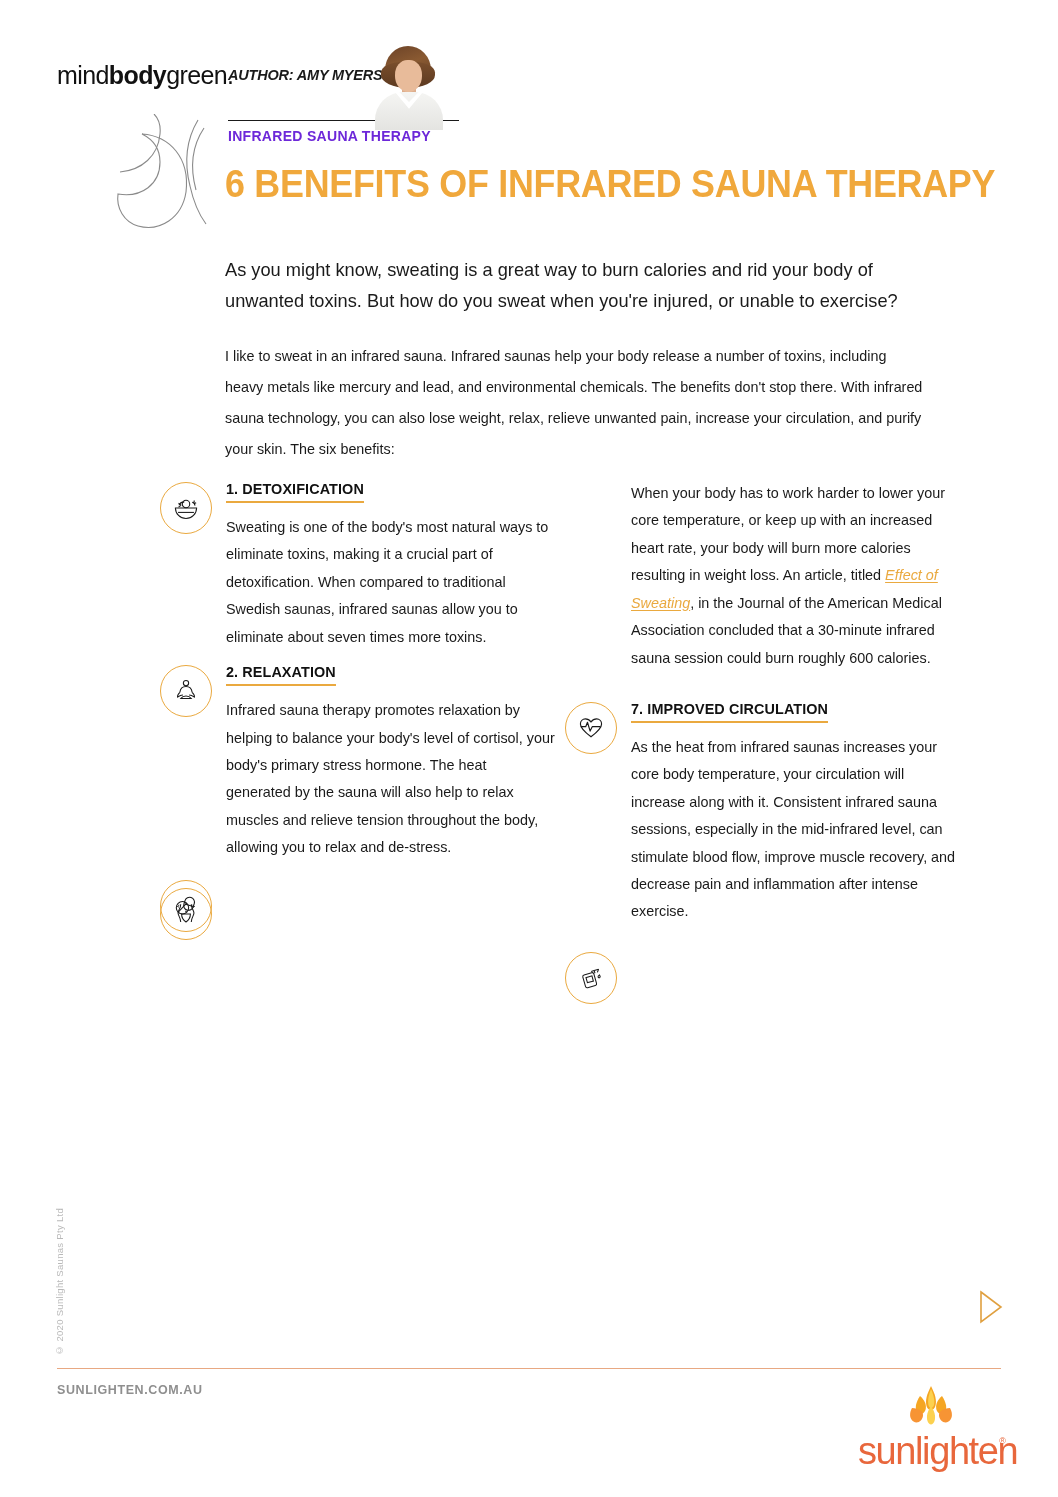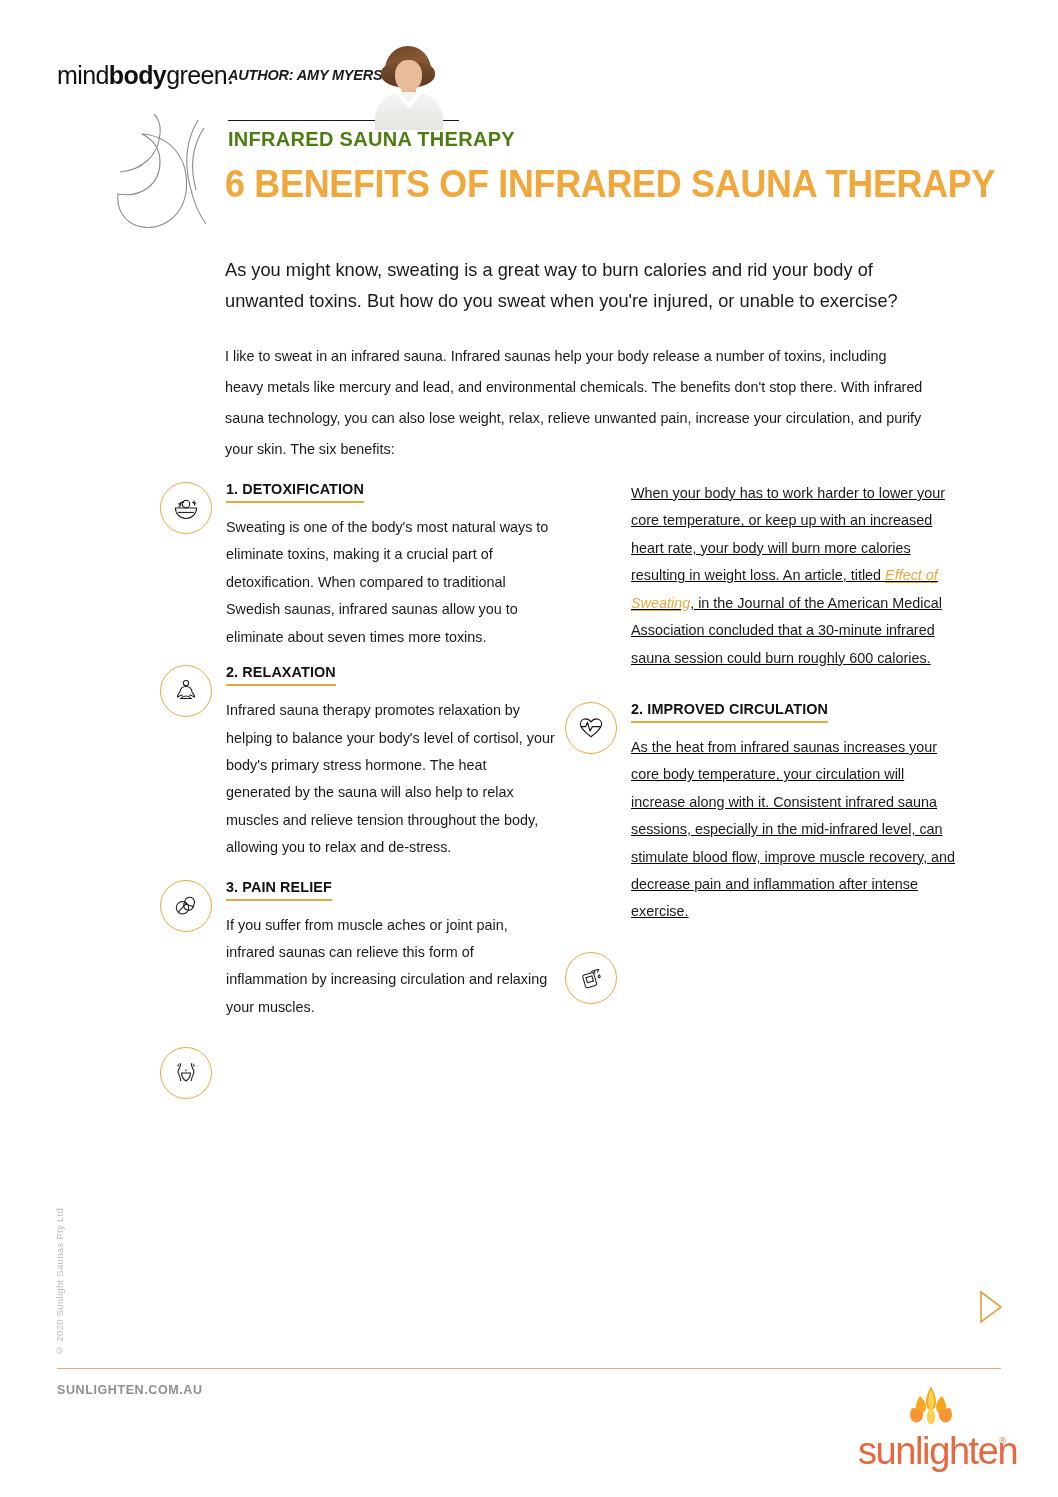--- a/index.html
+++ b/index.html
@@ -120,24 +120,24 @@
     top: 72px;
     width: 231px;
     height: 1px;
     background: #1a1a1a;
   }
 
   .kicker {
     position: absolute;
     left: 228px;
     top: 80px;
-    font-size: 20px;
+    font-size: 14px;
     font-weight: 700;
     letter-spacing: 0.3px;
-    color: #4d7c0f;
+    color: #6d28d9;
     white-space: nowrap;
   }
 
   
   .leaf-mark {
     position: absolute;
     left: 112px;
     top: 66px;
     width: 96px;
     height: 130px;
@@ -189,21 +189,20 @@
     position: absolute;
     left: 160px;
     top: 480px;
     width: 400px;
   }
   .col-right {
     position: absolute;
     left: 565px;
     top: 480px;
     width: 400px;
-    text-decoration: underline;
   }
 
   .benefit {
     position: relative;
     margin-bottom: 12px;
   }
   .benefit .icon-wrap {
     position: absolute;
     left: 0;
     top: 2px;
@@ -399,24 +398,20 @@
 
     <div class="benefit" style="margin-bottom:24px;">
       <div class="icon-wrap">
         <svg viewBox="0 0 34 34" width="30" height="30" fill="none" stroke="#1a1a1a" stroke-width="1.2">
           <circle cx="13" cy="19" r="7"></circle>
           <path d="M8.2 24 L18 13.5"></path>
           <rect x="15" y="7" width="11" height="15" rx="5.5" transform="rotate(18 20.5 14.5)"></rect>
           <path d="M15.8 14.6 L25.8 17.8"></path>
         </svg>
       </div>
-      <div class="body">
-        <h3>3. PAIN RELIEF</h3>
-        <p>If you suffer from muscle aches or joint pain, infrared saunas can relieve this form of inflammation by increasing circulation and relaxing your muscles.</p>
-      </div>
     </div>
 
     <div class="benefit">
       <div class="icon-wrap">
         <svg viewBox="0 0 34 34" width="30" height="30" fill="none" stroke="#1a1a1a" stroke-width="1.2">
           <path d="M11 6 c0 5 -3 7 -3 10 c0 3 3 5 3 10"></path>
           <path d="M23 6 c0 5 3 7 3 10 c0 3 -3 5 -3 10"></path>
           <path d="M12 17 h10 c0 4 -2 7 -5 9 c-3 -2 -5 -5 -5 -9 Z"></path>
           <circle cx="17" cy="14" r=".9" fill="#1a1a1a" stroke="none"></circle>
           <path d="M7 8 l1.6 1.6 M9 6.4 l-.6 2.2" stroke-width="1"></path>
@@ -433,21 +428,21 @@
     </p>
 
     <div class="benefit" style="margin-bottom:24px;">
       <div class="icon-wrap">
         <svg viewBox="0 0 34 34" width="30" height="30" fill="none" stroke="#1a1a1a" stroke-width="1.3">
           <path d="M17 27 C9 21 5 16.5 5 12.5 C5 9 7.6 6.7 10.6 6.7 C13 6.7 15.4 8 17 10.2 C18.6 8 21 6.7 23.4 6.7 C26.4 6.7 29 9 29 12.5 C29 16.5 25 21 17 27 Z"></path>
           <path d="M6 15.5 h5 l2 -5 l3 10 l2.4 -5 h8.6" stroke-linejoin="round" stroke-linecap="round"></path>
         </svg>
       </div>
       <div class="body">
-        <h3>2. IMPROVED CIRCULATION</h3>
+        <h3>7. IMPROVED CIRCULATION</h3>
         <p>As the heat from infrared saunas increases your core body temperature, your circulation will increase along with it. Consistent infrared sauna sessions, especially in the mid-infrared level, can stimulate blood flow, improve muscle recovery, and decrease pain and inflammation after intense exercise.</p>
       </div>
     </div>
 
     <div class="benefit">
       <div class="icon-wrap">
         <svg viewBox="0 0 34 34" width="30" height="30" fill="none" stroke="#1a1a1a" stroke-width="1.2">
           <rect x="9" y="12" width="13" height="15" rx="2" transform="rotate(-16 15.5 19.5)"></rect>
           <rect x="12" y="15.5" width="7" height="6" transform="rotate(-16 15.5 18.5)"></rect>
           <path d="M17.2 9.6 l3.4 -1 l.9 3" stroke-linejoin="round"></path>

